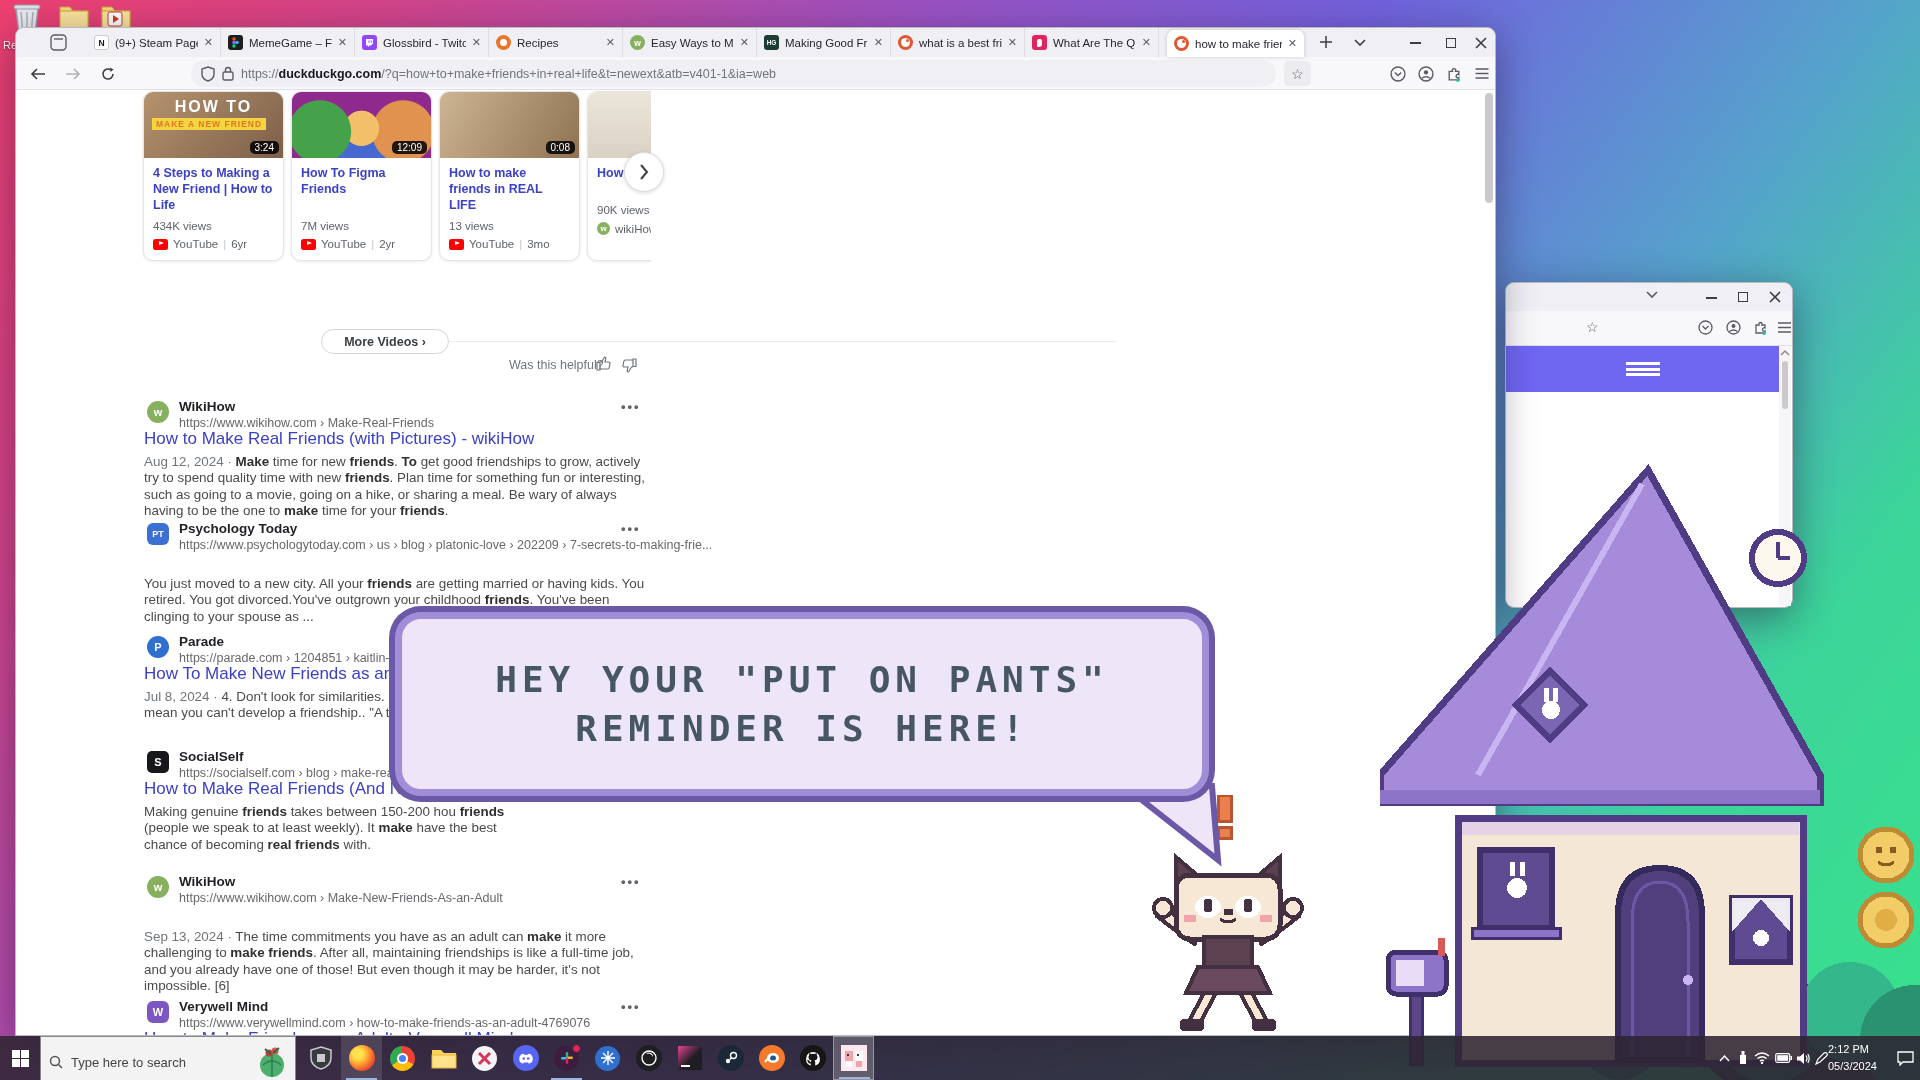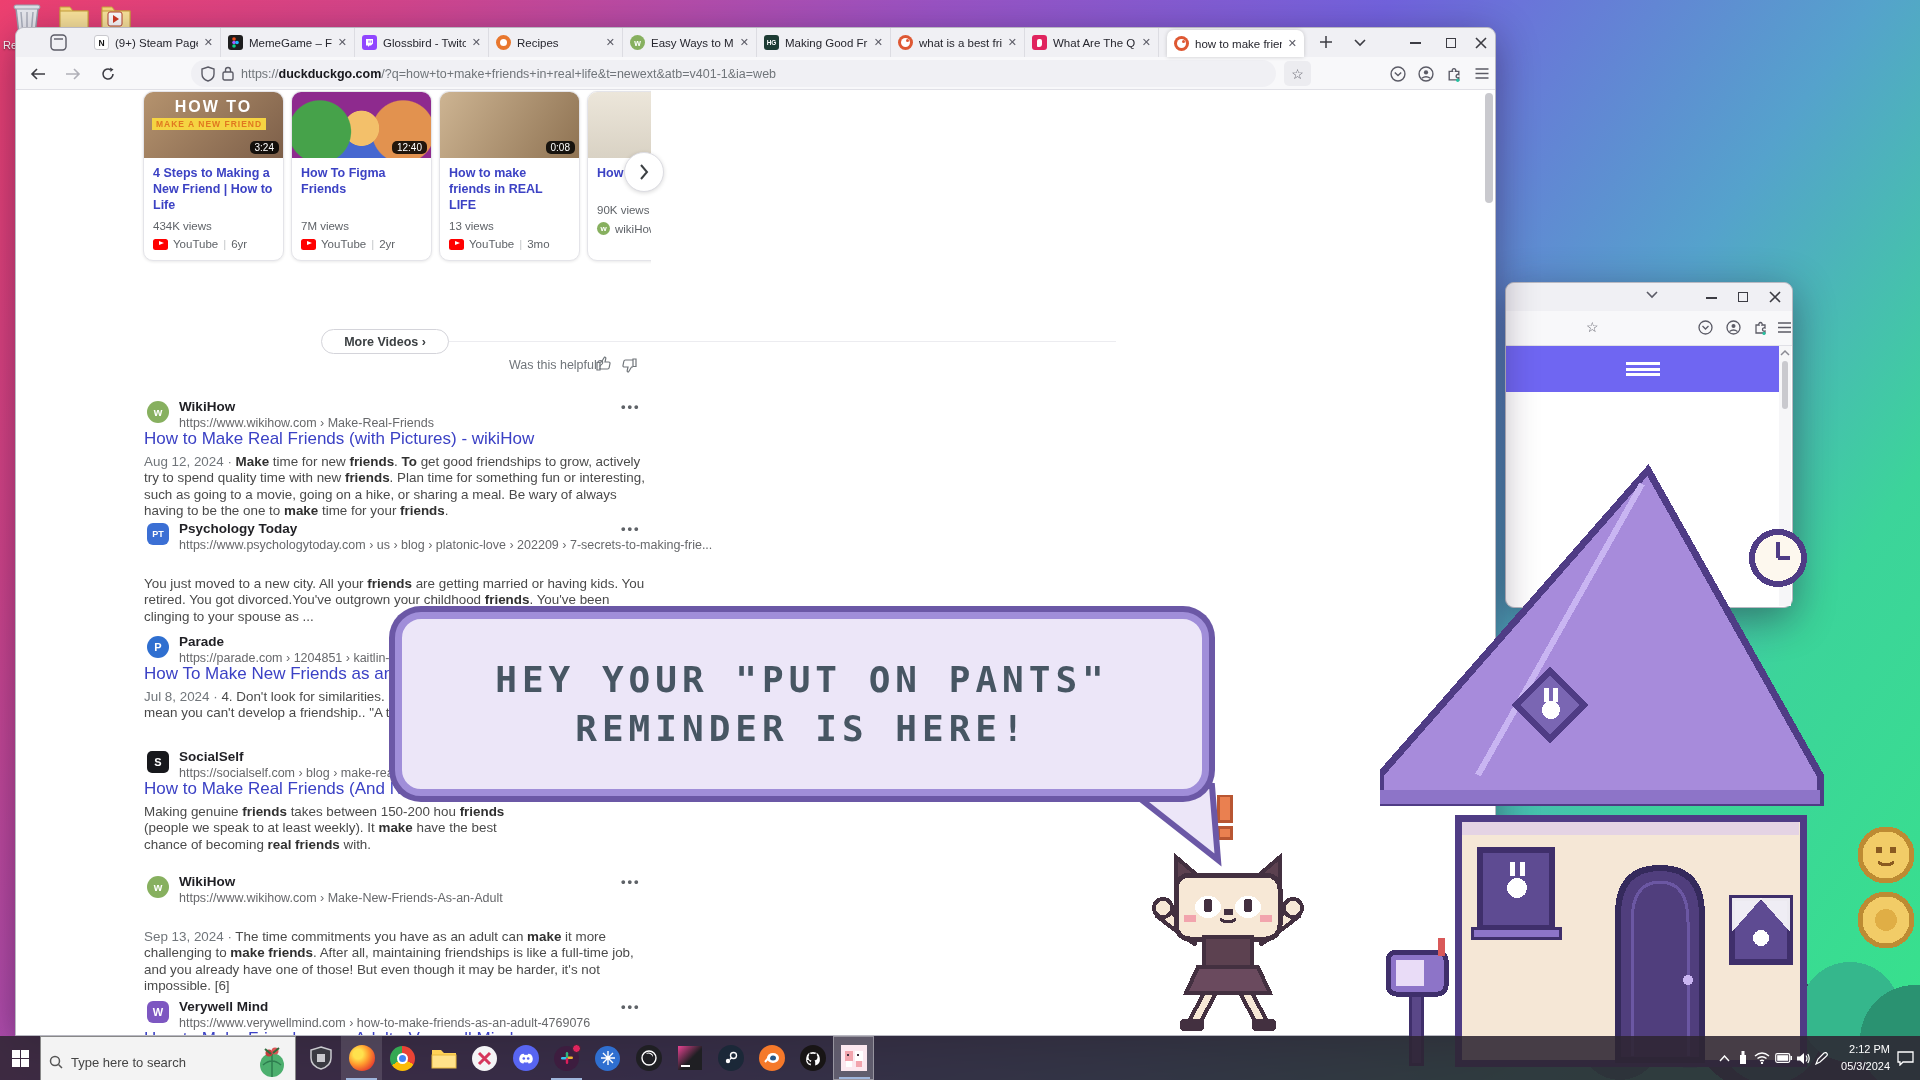--- a/index.html
+++ b/index.html
@@ -55,21 +55,21 @@
 .bubble{left:395px;top:612px;width:814px;height:184px;background:#ece6f8;border:7px solid #a08ed9;box-shadow:0 0 0 6px #6b58a6;border-radius:26px;z-index:40;display:flex;flex-direction:column;align-items:center;justify-content:center;gap:8px}
 .bub-line{font-family:"DejaVu Sans Mono",monospace;font-weight:bold;font-size:36px;letter-spacing:5px;color:#475663}
 .tail{left:1118px;top:782px;z-index:39}
 
 .taskbar{left:0;top:1036px;width:1920px;height:44px;background:rgba(45,38,50,.88);z-index:50}
 .tsearch{position:absolute;left:40px;top:0;width:256px;height:52px;background:#f3f3f3;border:1px solid #888;display:flex;align-items:center;gap:8px;padding:4px 8px}
 .tsearch span{font-size:13px;color:#444}
 .ticon{position:absolute;top:0;width:41px;height:44px;display:flex;align-items:center;justify-content:center}
 .active-line{position:absolute;bottom:0;left:5px;width:31px;height:2.5px;background:#9fb6dc}
 .tray{position:absolute;top:0;height:44px;display:flex;align-items:center;justify-content:center;color:#fff}
-.clock{position:absolute;left:1828px;top:5px;width:62px;color:#fff;font-size:11px;text-align:right;line-height:1.5}
+.clock{position:absolute;left:1828px;top:5px;width:62px;color:#fff;font-size:11px;text-align:left;line-height:1.5}
 
 .band{position:absolute;left:0;top:63px;right:13px;height:46px;background:#6f66f2;display:flex;align-items:center;justify-content:center}
 .hbar{width:34px;height:3px;background:#fff;margin:2.5px 0}
 .sbar2{position:absolute;right:1px;top:63px;width:12px;bottom:1px;background:#f6f6f8}
 svg{display:block}
 .seg{display:inline}
 </style>
 </head>
 <body>
 
@@ -325,21 +325,21 @@
         <div class="vviews">434K views</div>
         <div class="vsrc">
             <span class="ytico"></span>
             <span>YouTube</span>
             <span class="vsep">|</span>
             <span>6yr</span>
           </div>
       </div>
       <div class="vcard" style="left:152px">
         <div class="vthumb" style="background:radial-gradient(circle at 20% 60%,#46a24a 0 26%,transparent 27%),radial-gradient(circle at 50% 55%,#f3c06a 0 22%,transparent 23%),radial-gradient(circle at 80% 60%,#e2924f 0 26%,transparent 27%),radial-gradient(circle at 50% 110%,#4668d0 0 40%,transparent 41%),#8e2a8e">
-          <span class="vdur">12:40</span>
+          <span class="vdur">12:09</span>
         </div>
         <div class="vtitle">How To Figma Friends</div>
         <div class="vviews" style="margin-top:16px">7M views</div>
         <div class="vsrc">
             <span class="ytico"></span>
             <span>YouTube</span>
             <span class="vsep">|</span>
             <span>2yr</span>
           </div>
       </div>

